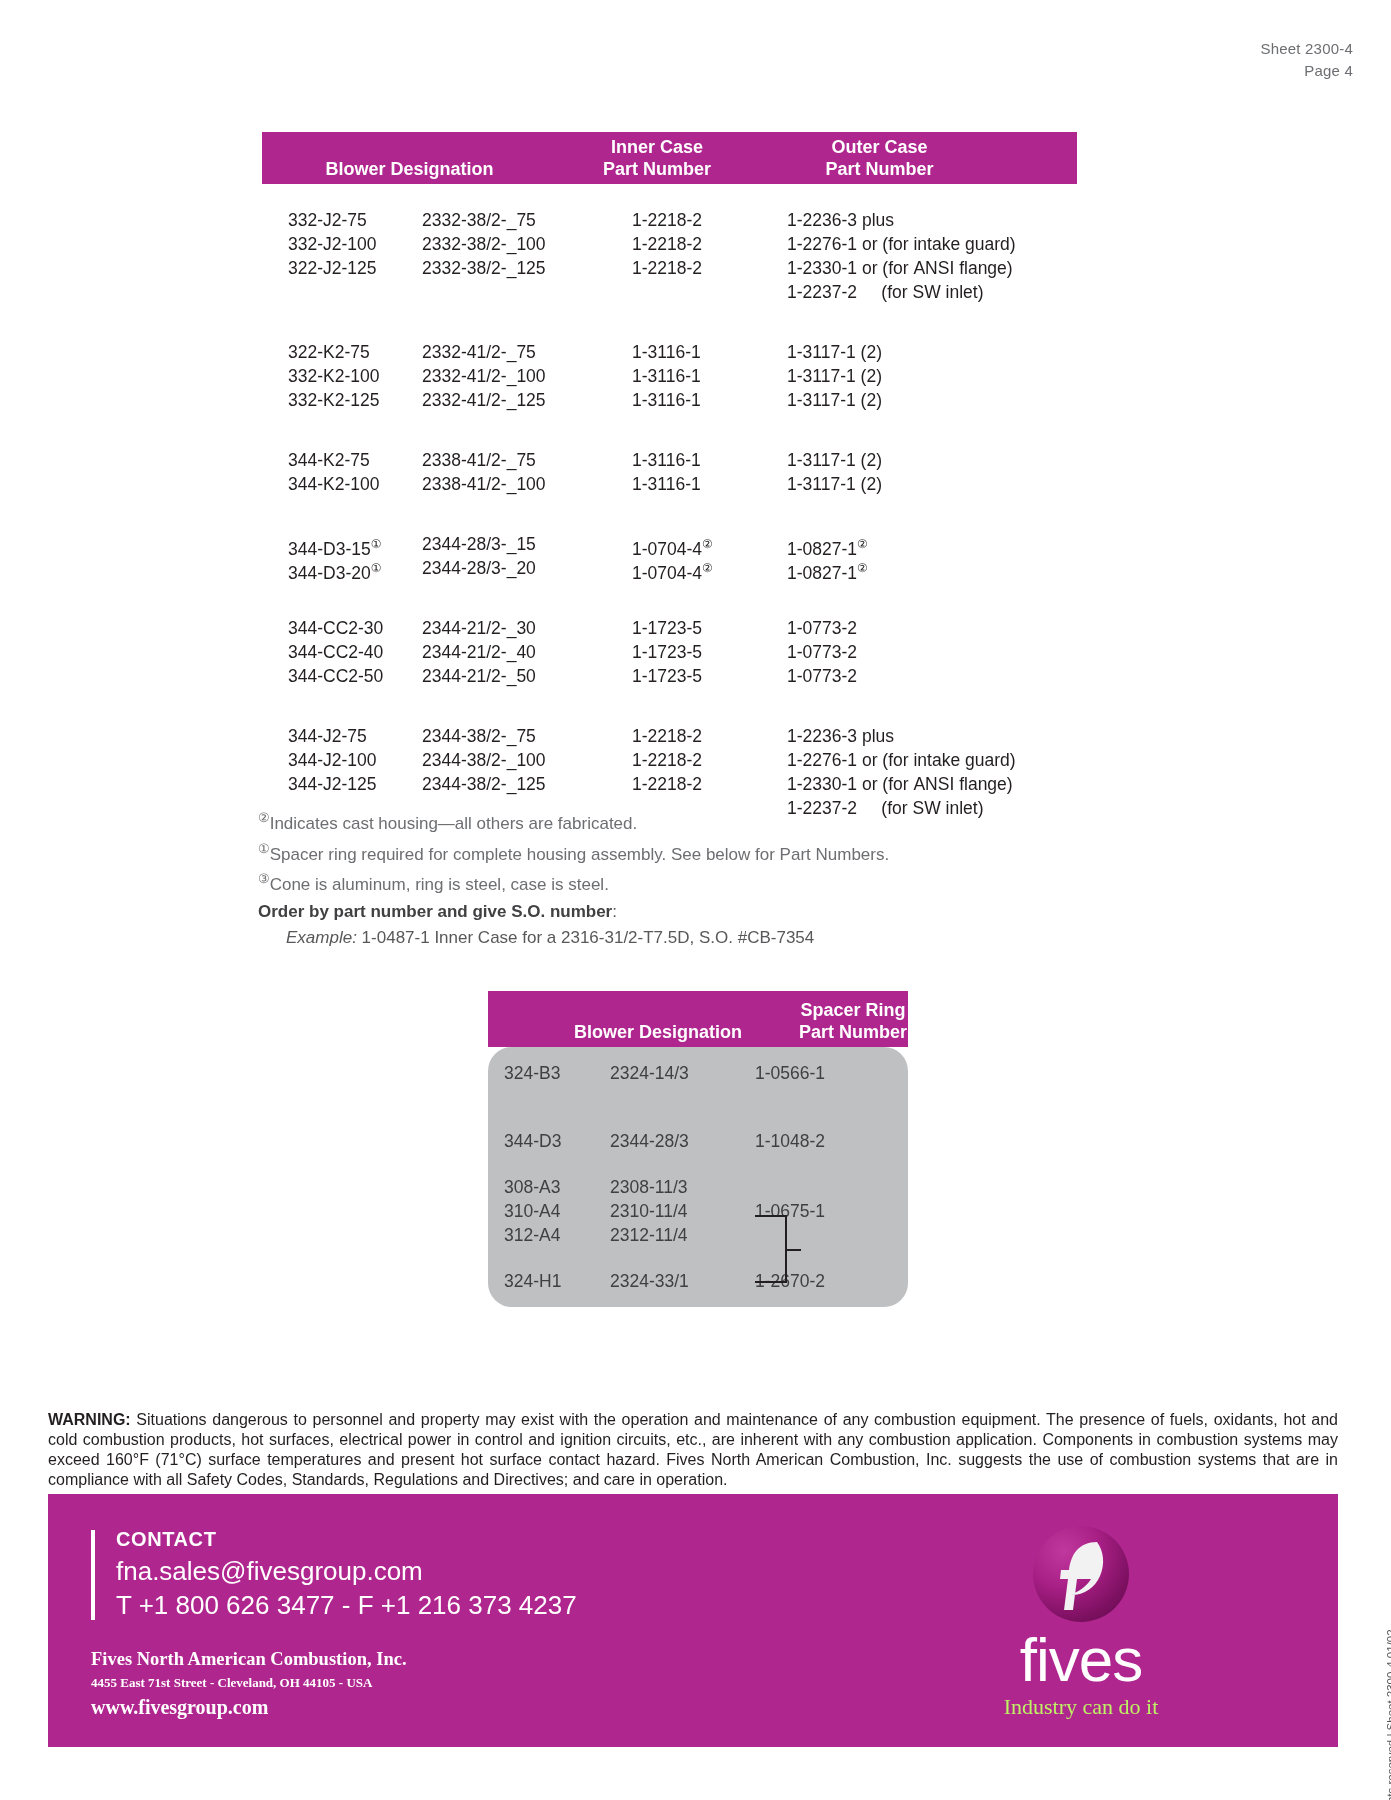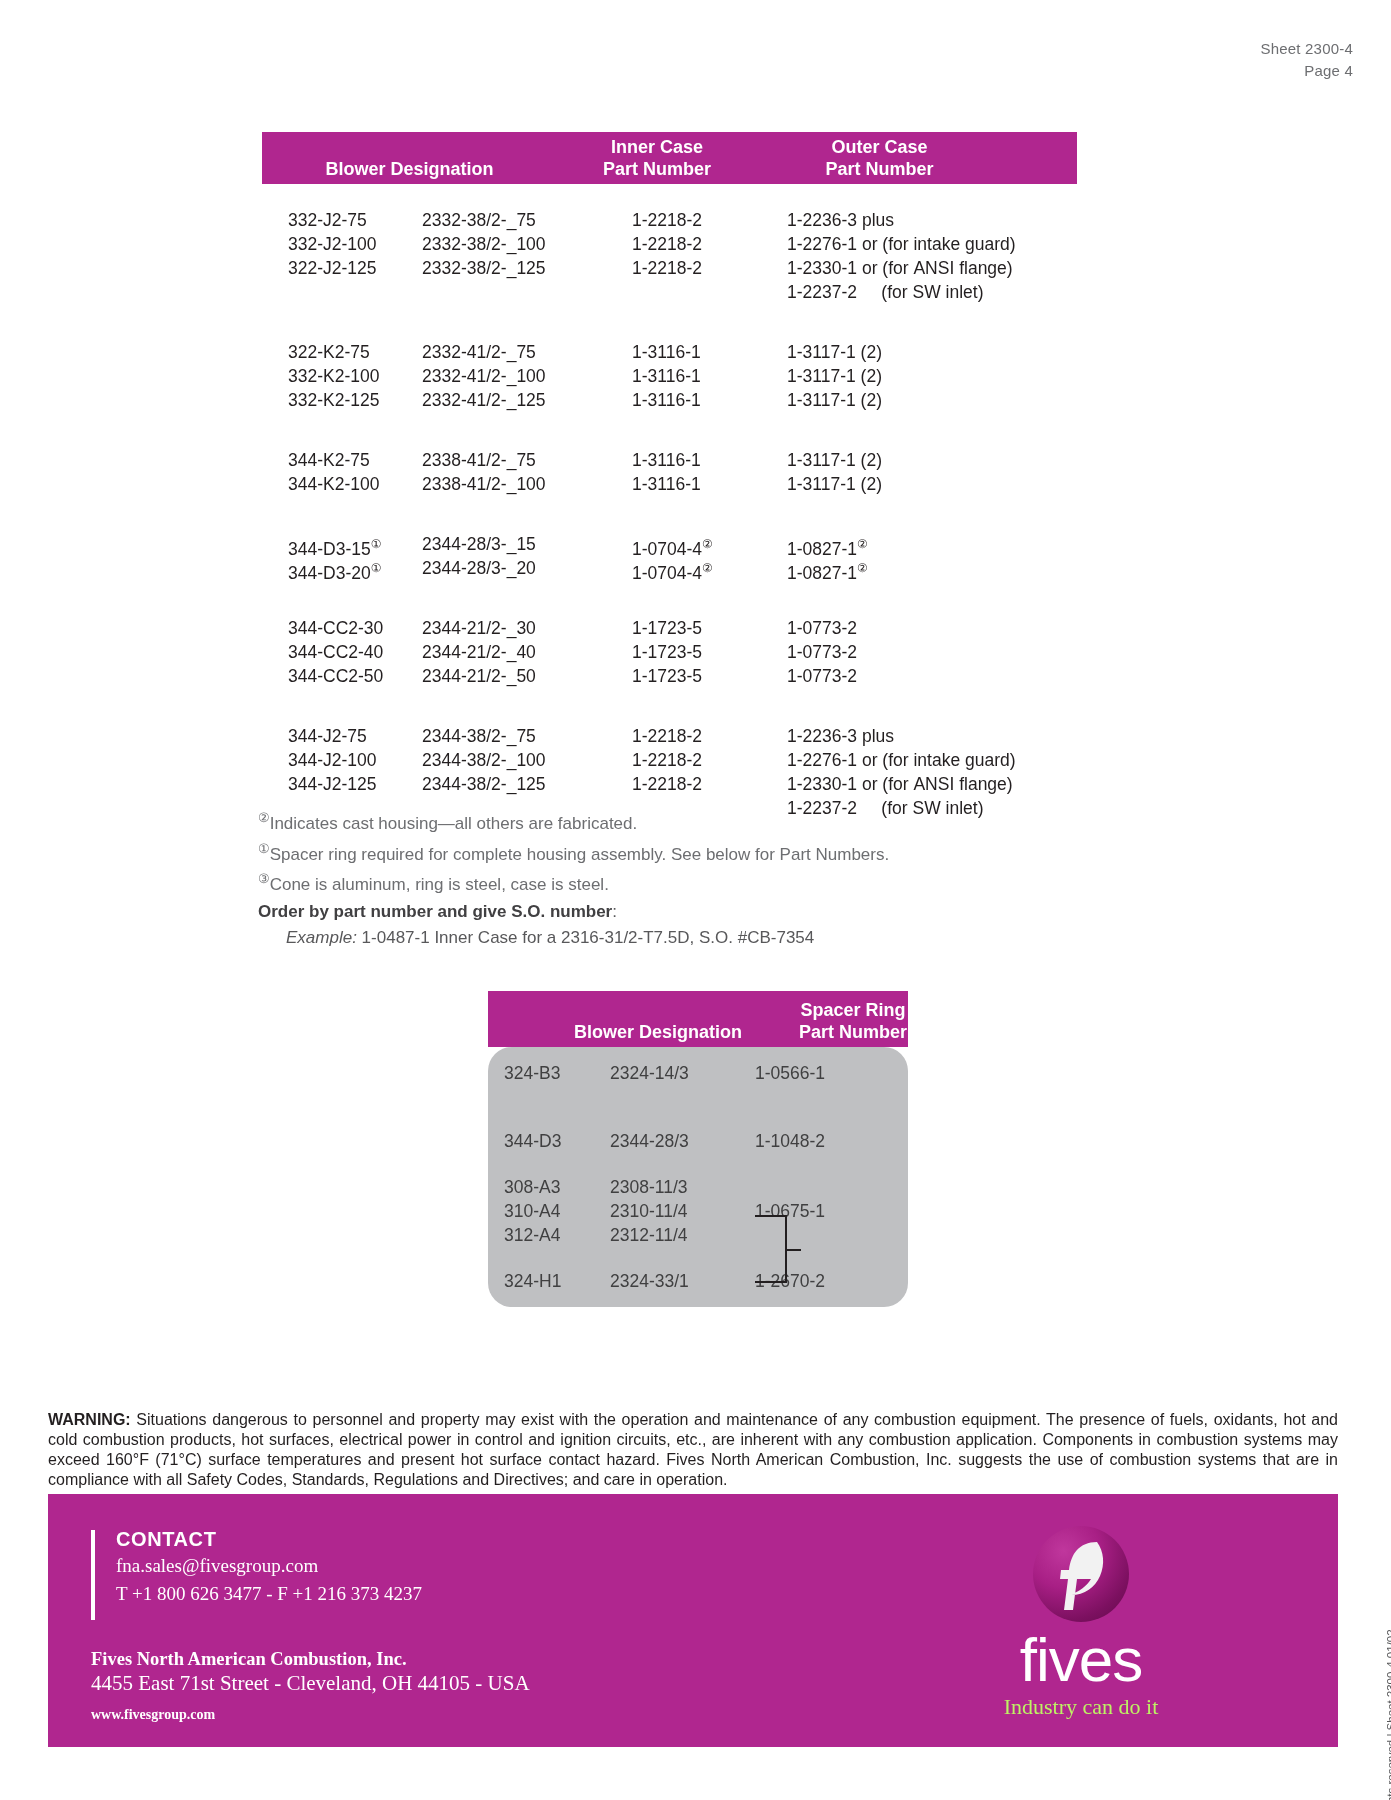--- a/index.html
+++ b/index.html
@@ -117,30 +117,30 @@
     background:#b0268f;
     color:#ffffff;
   }
   .contact-rule {
     position:absolute; left:43px; top:36px;
     width:4px; height:90px; background:#ffffff;
   }
   .contact-block { position:absolute; left:68px; top:34px; }
   .contact-title { font-size:20px; font-weight:bold; letter-spacing:.6px; }
   .contact-line {
-    font-family:Liberation Serif, serif;
-    font-size:19px; line-height:27px; margin-top:1px;
+    font-family:Liberation Sans, sans-serif;
+    font-size:26px; line-height:27px; margin-top:7px;
   }
   .addr-block {
     position:absolute; left:43px; top:155px;
     font-family:"Liberation Serif", serif;
   }
   .addr-company { font-size:18.5px; font-weight:bold; }
-  .addr-street { font-size:21px; line-height:26px; }
-  .addr-web { font-size:14px; font-weight:bold;margin-top:11px; }
+  .addr-street { font-size:13px; line-height:26px;font-weight:bold; }
+  .addr-web { font-size:20px; font-weight:bold; }
 
   
   .logo-wrap { position:absolute; right:152px; top:32px; width:210px; text-align:center; }
   .logo-sphere {
     width:96px; height:96px; border-radius:50%;
     margin:0 auto;
     background:radial-gradient(circle at 32% 26%, #c0379d 0%, #a81f85 38%, #7c1060 72%, #5e0a48 100%);
     position:relative; overflow:hidden;
   }
   .logo-sphere .f-glyph {

